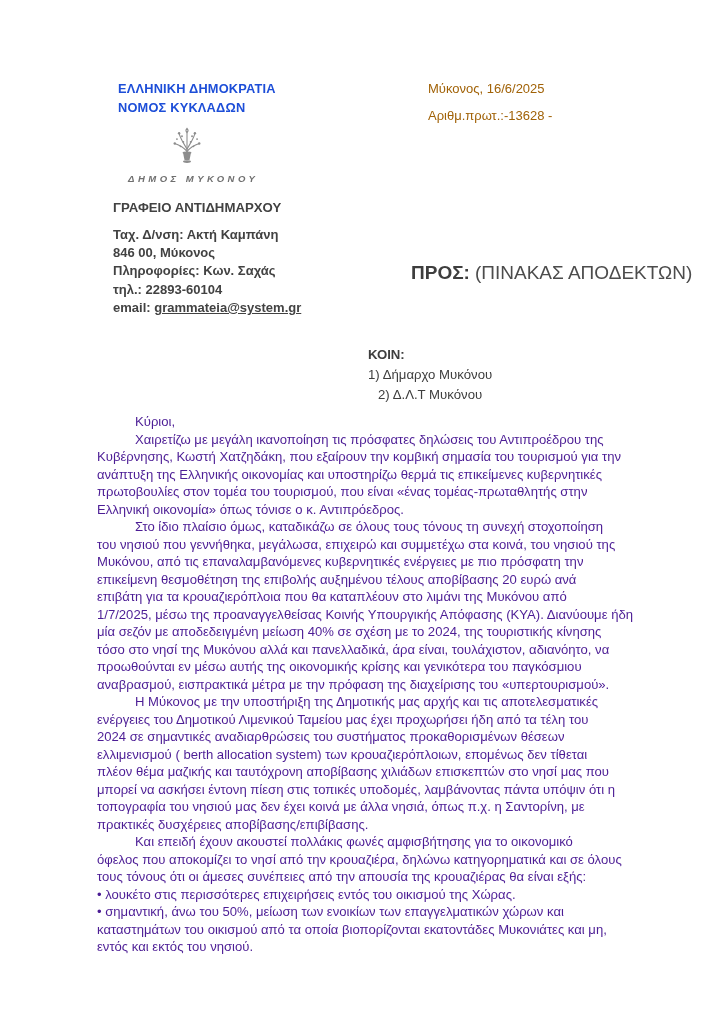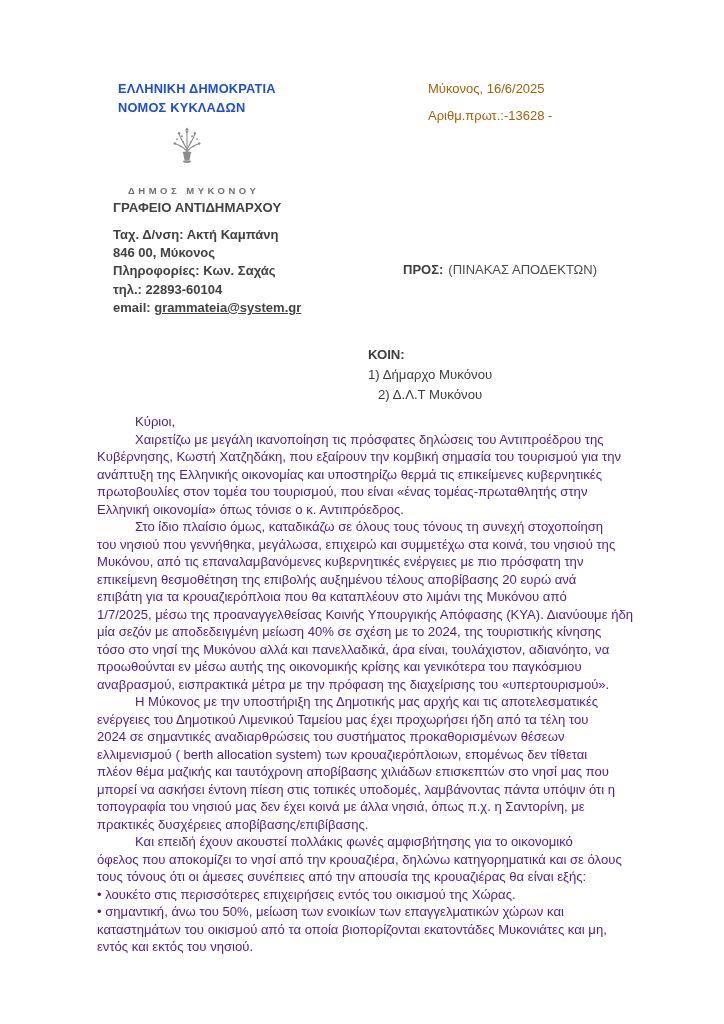--- a/index.html
+++ b/index.html
@@ -21,34 +21,34 @@
     font-size:13px;color:#a16207;line-height:18px;margin-left:8px;
   }
   .hdr-right .proto{margin-top:9px;}
   .logo-block{
     position:absolute;left:128px;top:124px;width:118px;
     text-align:center;color:#8d8d8d;
   }
   .logo-emblem{display:block;margin:0 auto;width:46px;height:46px;}
   .logo-caption{
     font-size:9.5px;font-weight:bold;letter-spacing:3.5px;
-    color:#6f6f6f;margin-top:15px;white-space:nowrap;
+    color:#6f6f6f;margin-top:3px;white-space:nowrap;font-style:italic;
   }
   .office{
     position:absolute;left:113px;top:200px;
     font-weight:bold;font-size:13.2px;color:#424242;
   }
   .contact{
     position:absolute;left:113px;top:226px;
     font-weight:bold;font-size:13px;line-height:18.2px;color:#424242;
   }
   .contact .email-link{text-decoration:underline;}
   .pros{
-    position:absolute;left:372px;top:262px;
-    font-size:13px;color:#4c4c4c;padding-left:31px;
+    position:absolute;left:380px;top:262px;
+    font-size:19px;color:#4c4c4c;padding-left:31px;
   }
   .pros .label{font-weight:bold;color:#3e3e3e;margin-right:5px;}
   .koin{
     position:absolute;left:368px;top:345px;
     font-size:13.2px;line-height:20px;color:#3e3e3e;
     display:flex;align-items:flex-start;flex-direction:column;
   }
   .koin .label{font-weight:bold;margin-right:6px;white-space:nowrap;}
   .koin .items span{display:block;text-align:center;}
   .body-text{

